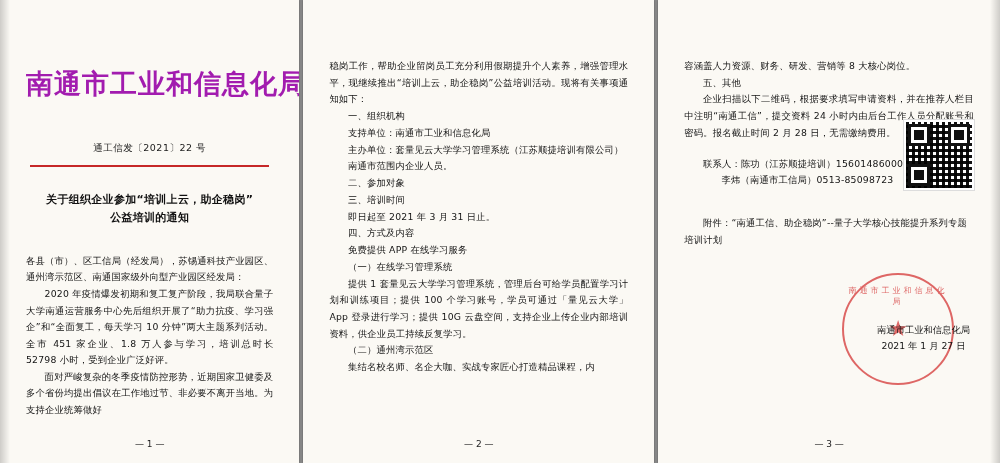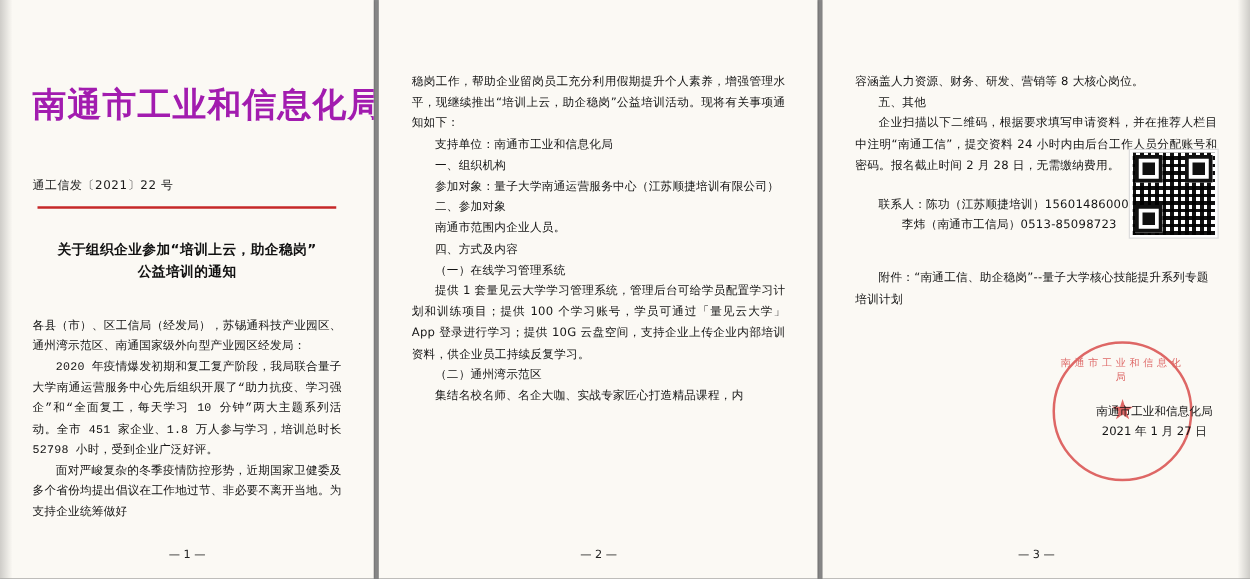--- a/index.html
+++ b/index.html
@@ -45,20 +45,21 @@
     color: #a21caf;
     font-size: 27px;
     font-weight: bold;
     letter-spacing: 1px;
     text-align: center;
     margin-top: 48px;
     white-space: nowrap;
     font-family: "DejaVu Serif", serif;
   }
   .doc-number {
+    text-align: center;
     font-size: 9.5px;
     color: #1a1a1a;
     margin-top: 40px;
     letter-spacing: 0.5px;
   }
   .red-rule {
     height: 1.6px;
     background: #c62828;
     margin: 10px 4px 0 4px;
   }
@@ -72,21 +73,21 @@
     letter-spacing: 0.3px;
   }
   .body-p {
     font-size: 9.3px;
     color: #141414;
     line-height: 1.78;
     text-align: justify;
     margin: 0;
     letter-spacing: 0.2px;
   }
-  .p1-body { margin-top: 26px; font-family: Liberation Mono, monospace; }
+  .p1-body { margin-top: 26px; }
   .p1-body p { margin: 0 0 0 0; }
   .indent { text-indent: 2em; }
 
   
   .col-body { margin-top: 40px; }
   .col-body p {
     font-size: 9.3px;
     color: #141414;
     line-height: 1.80;
     text-align: justify;
@@ -237,26 +238,29 @@
         <p class="body-p indent">面对严峻复杂的冬季疫情防控形势，近期国家卫健委及多个省份均提出倡议在工作地过节、非必要不离开当地。为支持企业统筹做好</p>
       </div>
     </div>
     <div class="page-num">— 1 —</div>
   </div>
 
   <div class="page page2">
     <div class="inner">
       <div class="col-body">
         <p>稳岗工作，帮助企业留岗员工充分利用假期提升个人素养，增强管理水平，现继续推出“培训上云，助企稳岗”公益培训活动。现将有关事项通知如下：</p>
+        <p class="heading-line">一、组织机构</p>
         <p class="heading-line">支持单位：南通市工业和信息化局</p>
-        <p class="heading-line">一、组织机构</p>
-        <p class="heading-line">参加对象：量子大学南通运营服务中心（江苏顺捷培训有限公司）</p>
+        <p class="heading-line">主办单位：套量见云大学学习管理系统（江苏顺捷培训有限公司）</p>
+        <p class="heading-line">南通市范围内企业人员。</p>
         <p class="heading-line">二、参加对象</p>
-        <p class="heading-line">南通市范围内企业人员。</p>
+        <p class="heading-line">三、培训时间</p>
+        <p class="heading-line">即日起至 2021 年 3 月 31 日止。</p>
         <p class="heading-line">四、方式及内容</p>
+        <p class="heading-line">免费提供 APP 在线学习服务</p>
         <p class="heading-line">（一）在线学习管理系统</p>
         <p class="heading-line">提供 1 套量见云大学学习管理系统，管理后台可给学员配置学习计划和训练项目；提供 100 个学习账号，学员可通过「量见云大学」App 登录进行学习；提供 10G 云盘空间，支持企业上传企业内部培训资料，供企业员工持续反复学习。</p>
         <p class="heading-line">（二）通州湾示范区</p>
         <p class="heading-line">集结名校名师、名企大咖、实战专家匠心打造精品课程，内</p>
       </div>
     </div>
     <div class="page-num">— 2 —</div>
   </div>
 
   <div class="page page3">

